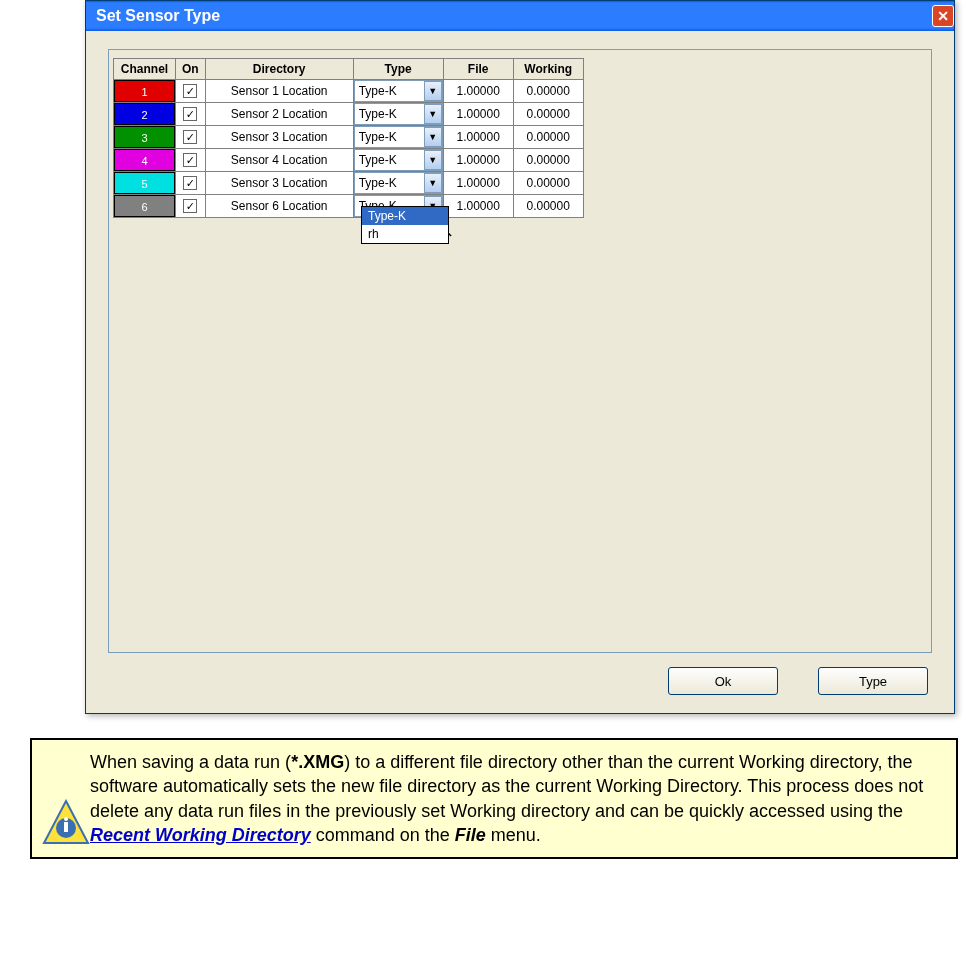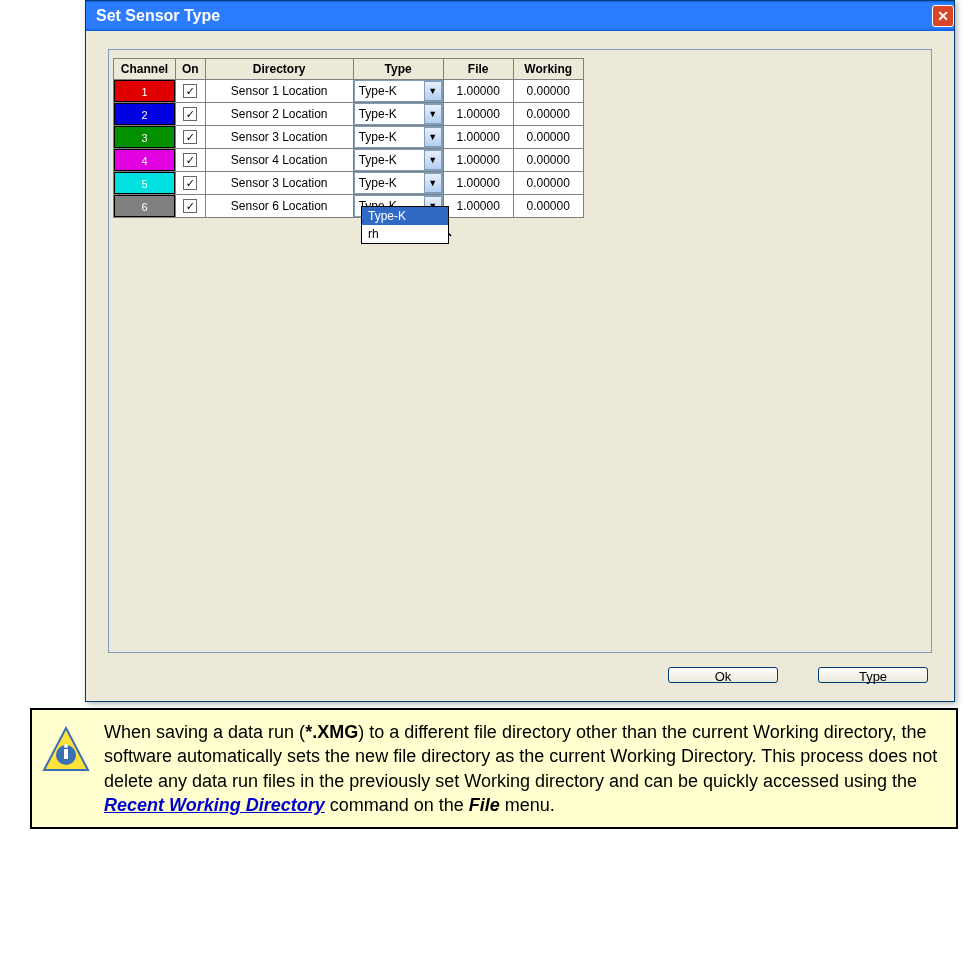--- a/index.html
+++ b/index.html
@@ -143,42 +143,41 @@
   pointer-events: none;
 }
 .btn-row {
   display: flex;
   justify-content: flex-end;
   gap: 40px;
   padding: 14px 4px 2px 0;
 }
 .win-btn {
   width: 110px;
-  height: 16px;
+  height: 28px;
   border: 1px solid #003c74;
   border-radius: 3px;
   background: linear-gradient(#fefefe,#ece9d8);
   font-size: 13px;
   cursor: pointer;
 }
 .step {
   margin: 14px 0 4px 0;
   font-size: 18px;
   line-height: 1.35;
   display: flex;
 }
 .step .num { width: 35px; flex: none; }
 .note {
-  margin: 6px 0 0 0;
+  margin: 24px 0 0 0;
   border: 2px solid #000;
   background: #ffffcf;
   padding: 10px 12px 10px 10px;
   display: flex;
-  gap: 14px;
-  align-items: flex-start;
+  align-items: flex-end;
   font-size: 18px;
   line-height: 1.35;
 }
 .note svg { flex: none; margin-top: 6px; }
 .note .link { color: #0000cc; font-weight: bold; font-style: italic; text-decoration: underline; }
 .note .menu { font-weight: bold; font-style: italic; }
 </style>
 </head>
 <body>
 <div class="page">

